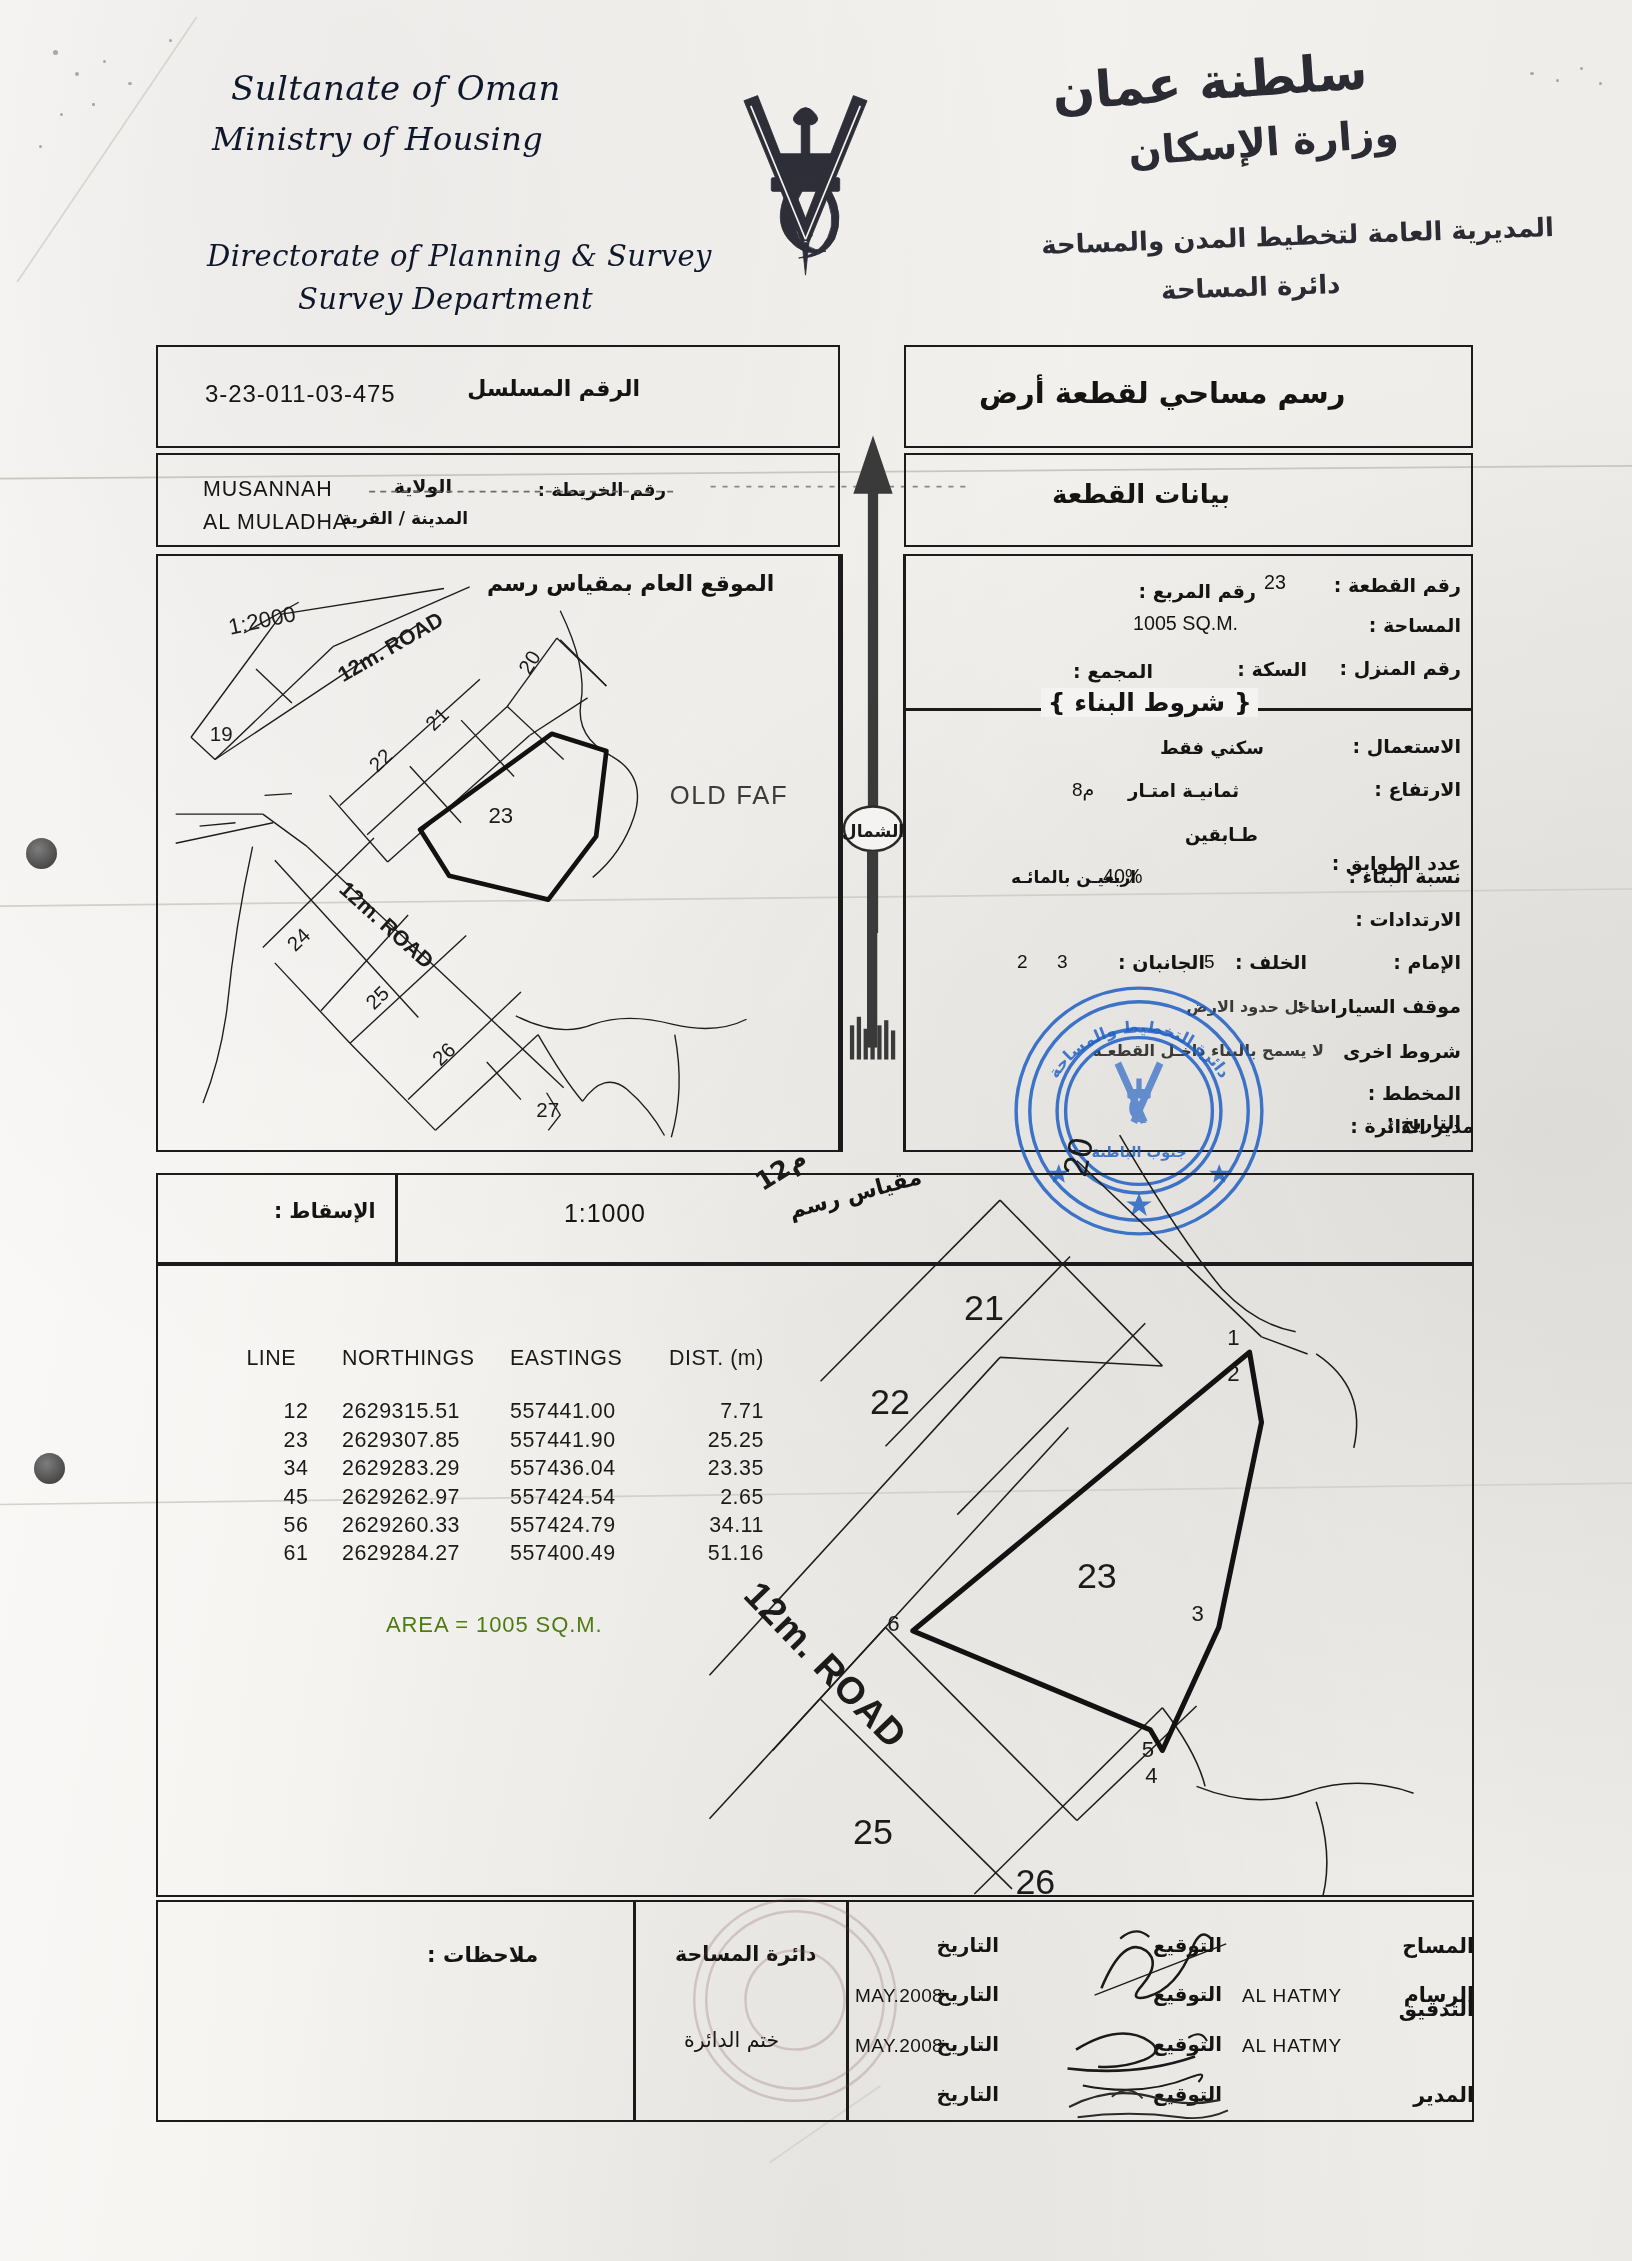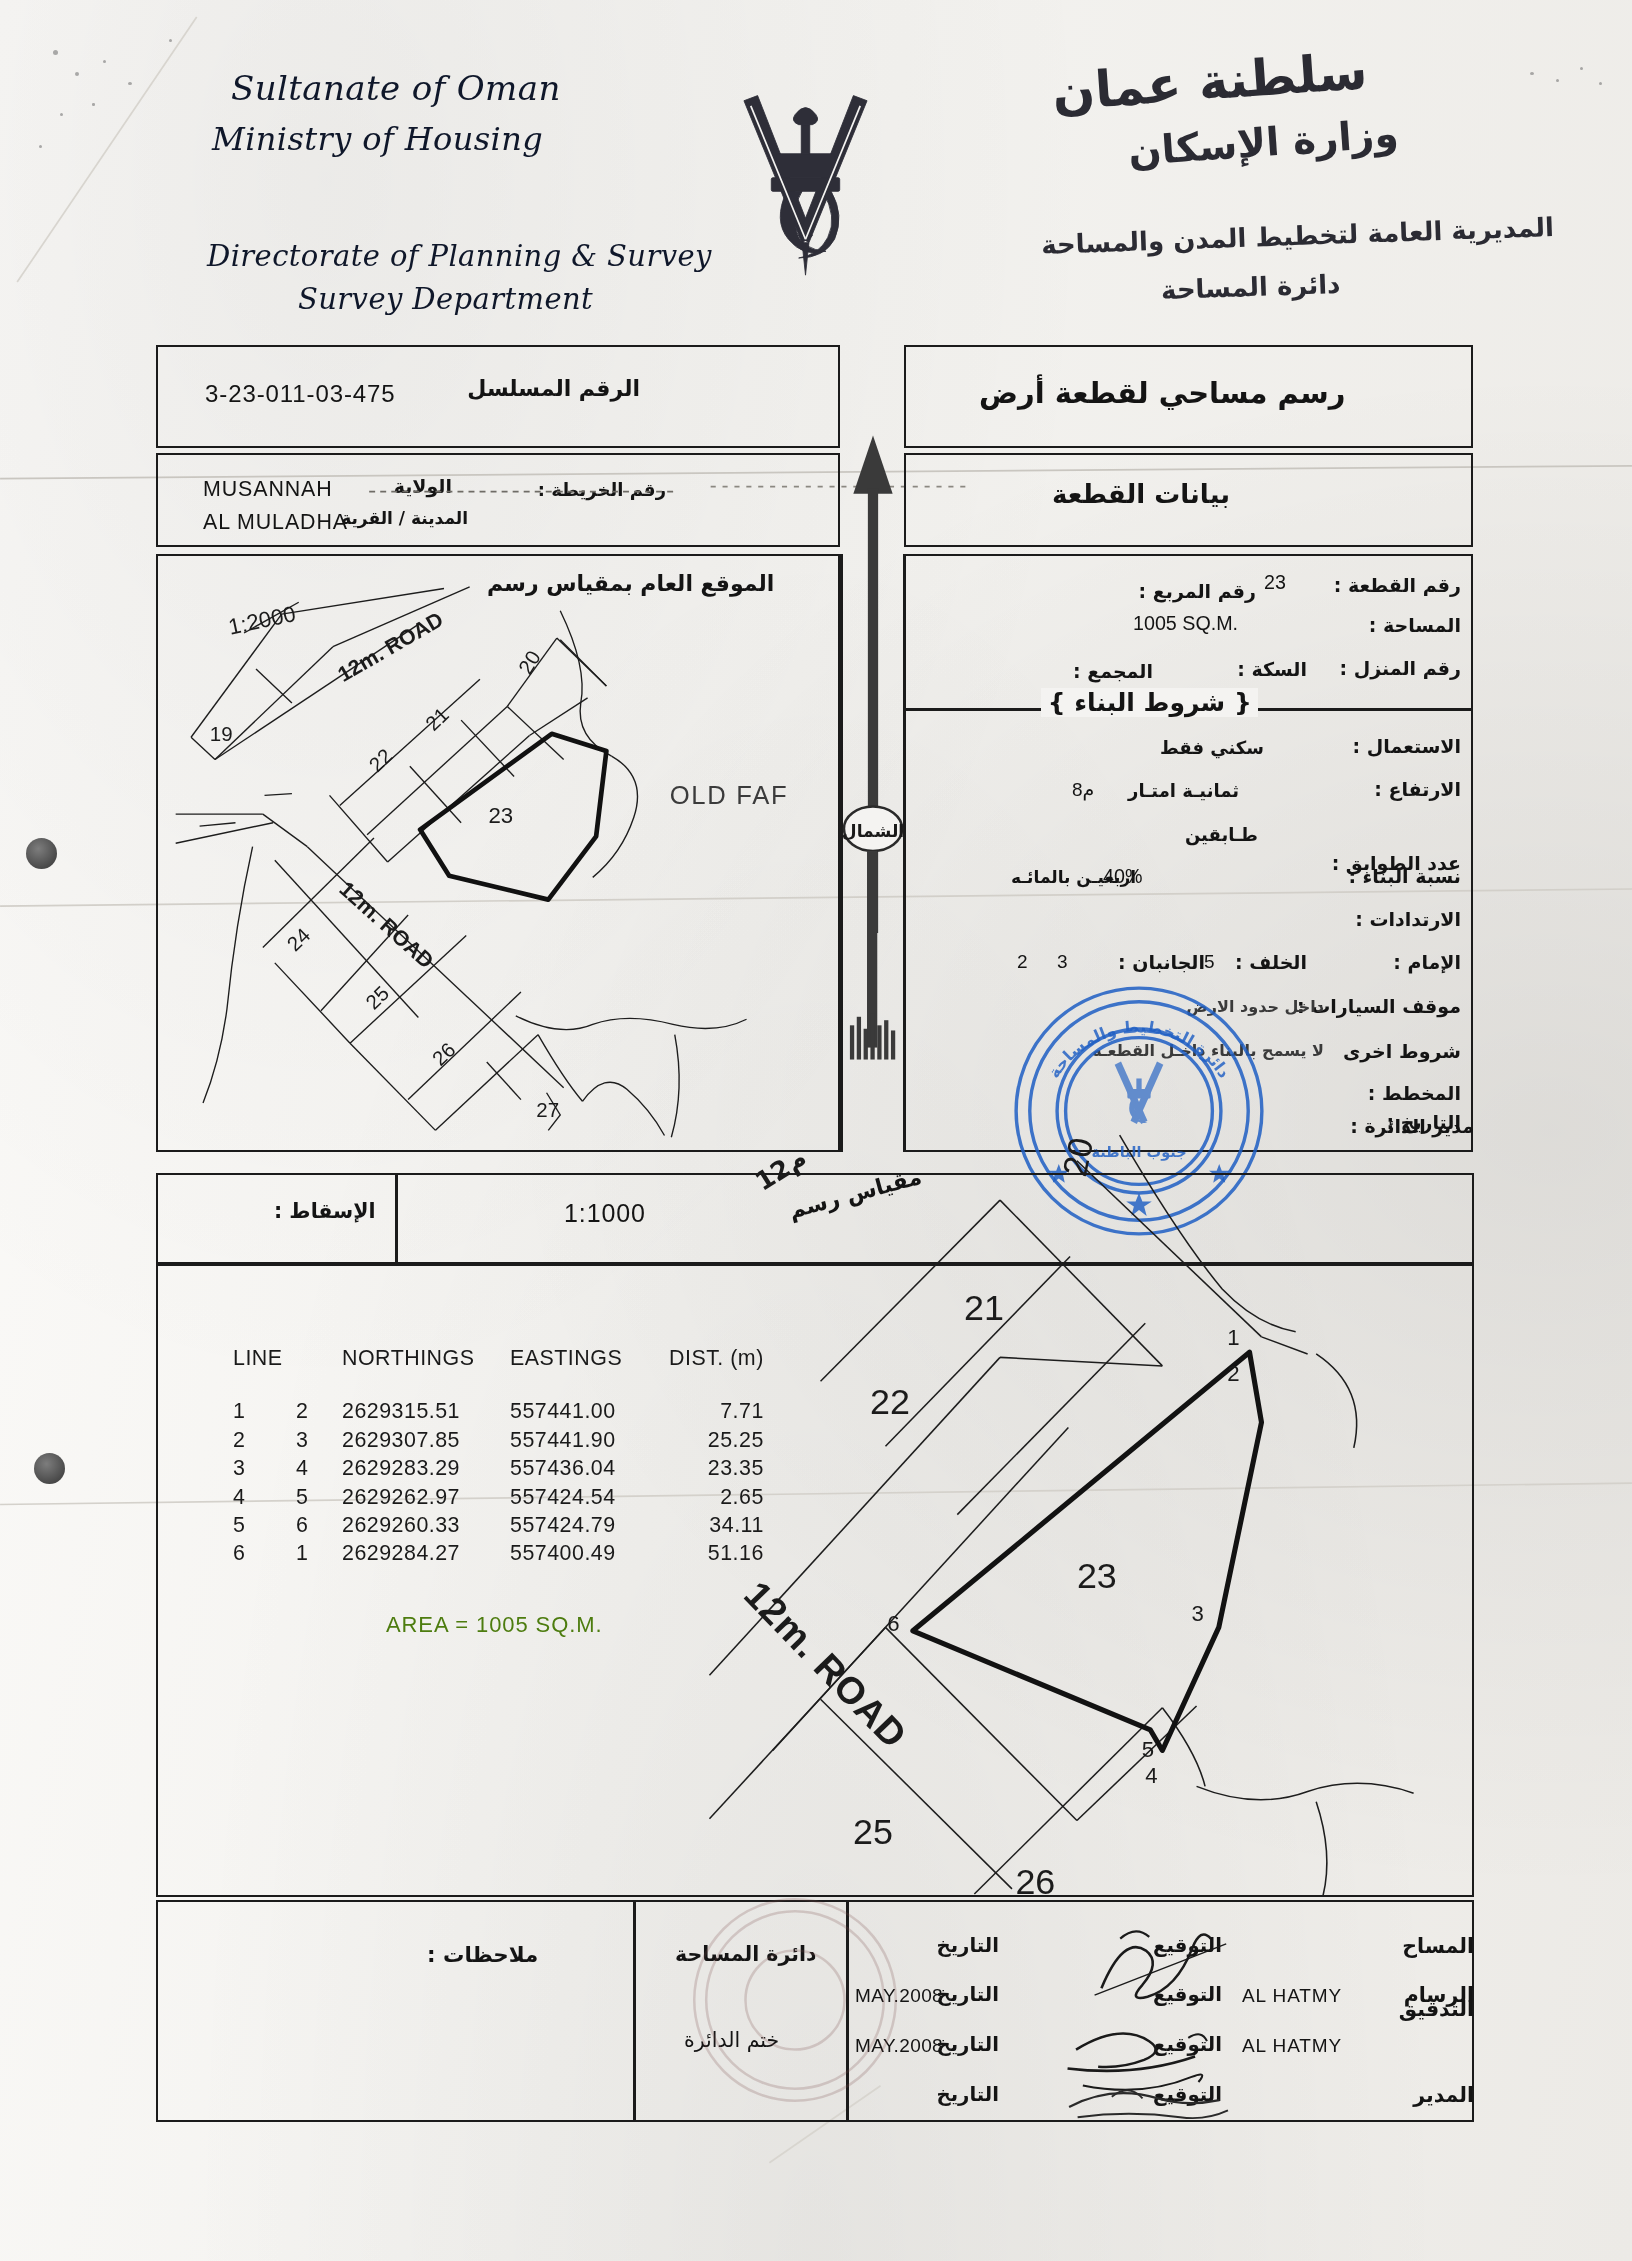--- a/index.html
+++ b/index.html
@@ -33,21 +33,21 @@
   .en{font-family:"Liberation Sans",sans-serif;color:#141414;}
   .lbl{position:absolute;white-space:nowrap;}
 
   .title-ar{font-size:29px;font-weight:bold;letter-spacing:0.9px;}
   .sub-ar{font-size:26px;font-weight:bold;}
   .fld-ar{font-size:19px;font-weight:bold;}
   .fld-val{font-size:19.7px;font-family:"Liberation Sans",sans-serif;color:#141414;}
   .small-ar{font-size:16px;font-weight:bold;}
   .tbl{position:absolute;font-family:"Liberation Sans",sans-serif;font-size:21.4px;color:#1a1a1a;}
   .tbl td{padding:1.7px 0;white-space:nowrap;color:#1a1a1a;letter-spacing:0.5px;}
-  .c-line{width:63px;text-align:left;}
+  .c-line{width:63px;text-align:right;}
   .c-l2{width:46px;text-align:left;}
   .c-n{width:168px;text-align:left;}
   .c-e{width:159px;text-align:left;}
   .c-d{width:94px;text-align:right;}
 
   
   .stamp{position:absolute;pointer-events:none;}
   svg{display:block;overflow:visible;}
   .plotnum{font-family:"Liberation Sans",sans-serif;fill:#1b1b1b;}
 </style>

